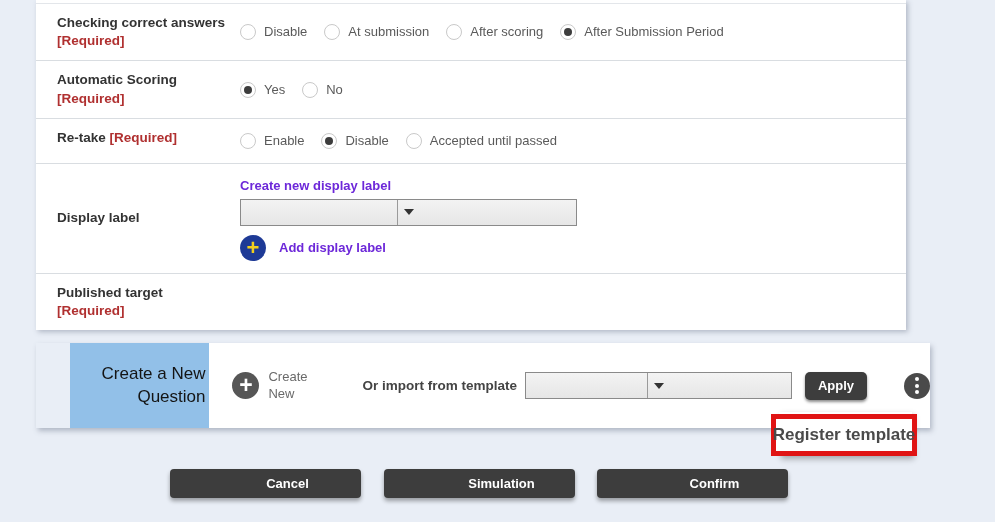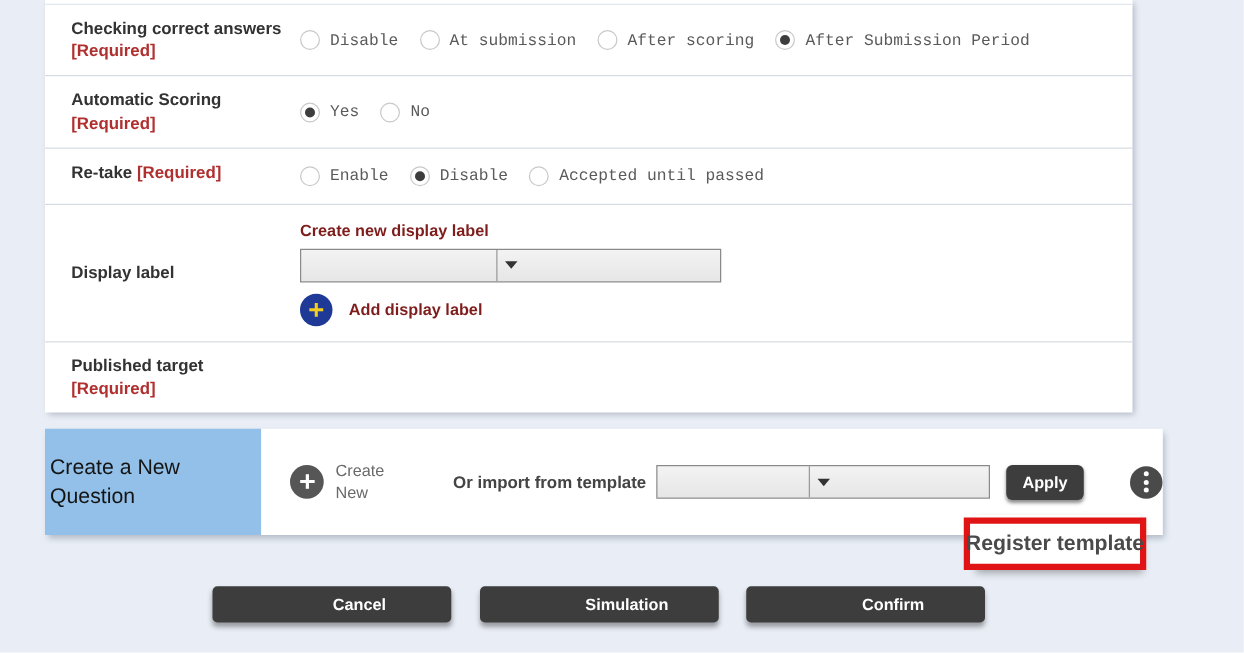--- a/index.html
+++ b/index.html
@@ -10,44 +10,44 @@
   .form-table { position:absolute; left:36px; top:0; width:870px; background:#fff;
                 box-shadow:2px 2px 5px rgba(110,120,140,.45); padding-top:3px; }
   .frow { display:flex; border-top:1px solid #d9dde1; }
   .frow:first-child { border-top:1px solid #e3e6ea; }
   .flabel { width:204px; padding:10px 8px 10px 21px; font-size:13.5px; font-weight:bold; color:#333; line-height:1.35; }
   .req { color:#b03030; font-weight:bold; }
   .fcontent { flex:1; display:flex; align-items:center; flex-wrap:wrap; }
   .r1 { min-height:52px; } .r2 { min-height:53px; } .r3 { min-height:45px; }
   .r4 { min-height:98px; } .r5 { min-height:55px; }
 
-  .opt { display:inline-flex; align-items:center; margin-right:17px; cursor:pointer;font-family:Liberation Mono, monospace; }
+  .opt { display:inline-flex; margin-right:17px; cursor:pointer; }
   .radio { width:16px; height:16px; border:1px solid #c9c9c9; border-radius:50%; background:#fff;
            display:inline-block; position:relative; flex:none; }
   .opt[data-selected="true"] .radio::after { content:""; position:absolute; left:3px; top:3px; right:3px; bottom:3px;
            border-radius:50%; background:#3d3d3d; }
   .opt-label { font-size:13px; color:#5a5a5a; margin-left:8px; white-space:nowrap; }
 
-  .blue-link { color:#7f1d1d; font-weight:bold; font-size:13px; text-decoration:none; cursor:pointer; display:inline-block; }
+  .blue-link { color:#6d28d9; font-weight:bold; font-size:13px; text-decoration:none; cursor:pointer; display:inline-block; }
 
   .select { height:27px; background:linear-gradient(#f3f3f3,#e6e6e6); border:1px solid #8a8a8a;
             display:flex; align-items:center; cursor:pointer;flex-direction:column; }
   .select-value { flex:1; font-size:13px; color:#222; padding-left:9px; white-space:nowrap; overflow:hidden; }
   .select-arrow { width:23px; height:100%; border-left:1px solid #9a9a9a; display:flex; align-items:center; justify-content:center; }
   .tri { width:0; height:0; border-left:5px solid transparent; border-right:5px solid transparent; border-top:6px solid #333; }
 
   .add-circle { width:26px; height:26px; border-radius:50%; background:#1e3a96; color:#f2cf1d;
                 display:inline-flex; align-items:center; justify-content:center;
                 font-size:22px; font-weight:bold; line-height:1; flex:none; cursor:pointer; }
 
   
   .section { position:absolute; left:36px; top:343px; width:894px; height:85px; display:flex;
              box-shadow:2px 3px 5px rgba(110,120,140,.45); }
   .section-header { width:176px; background:#92c0e8; color:#141414; font-size:17px;
-                    display:flex; align-items:center; justify-content:center; text-align:left; padding:0 4px; line-height:1.3; }
+                    display:flex; align-items:center; justify-content:center; text-align:right; padding:0 4px; line-height:1.3;margin-left:34px; }
   .section-body { flex:1; background:#fff; display:flex; align-items:center; padding-left:23px; }
   .create-new { display:flex; align-items:center; cursor:pointer; }
   .gray-circle { width:27px; height:27px; border-radius:50%; background:#565656; color:#fff;
                  display:inline-flex; align-items:center; justify-content:center; font-size:23px; font-weight:bold; line-height:1; flex:none; }
   .create-new-label { font-size:13px; color:#6a6a6a; margin-left:9px; width:48px; line-height:1.25; }
   .import-label { font-size:13.5px; font-weight:bold; color:#444; margin-left:46px; white-space:nowrap; }
   .dark-btn { background:#3d3d3d; color:#fff; border:none; border-radius:5px; font-weight:bold;
               font-size:13px; cursor:pointer; box-shadow:0 2px 3px rgba(0,0,0,.45);
               font-family:"Liberation Sans","DejaVu Sans",sans-serif; }
   .apply-btn { width:62px; height:28px; margin-left:13px; }

